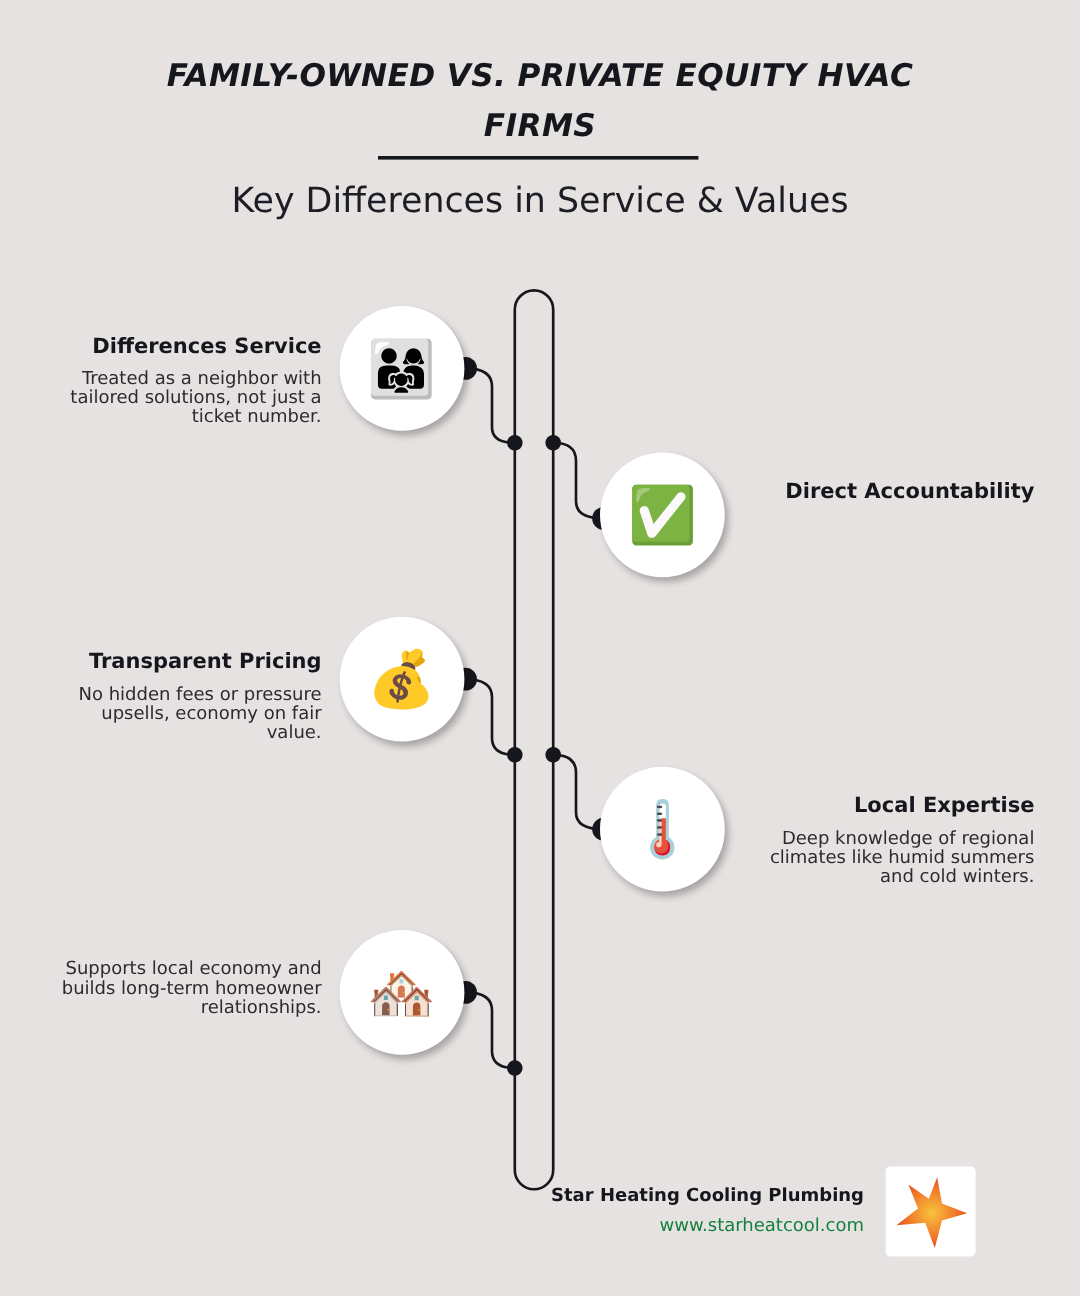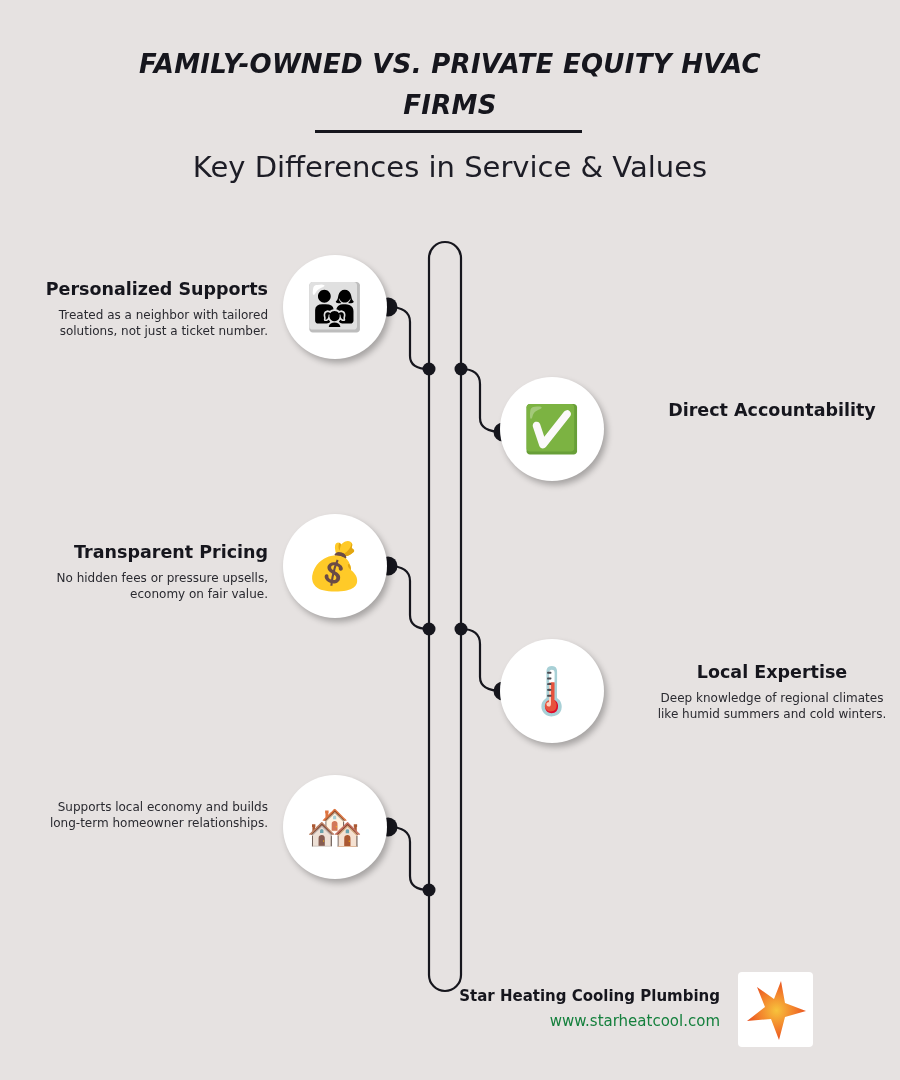--- a/index.html
+++ b/index.html
@@ -22,23 +22,23 @@
     svg.connectors { position: absolute; left: 0; top: 0; width: 900px; height: 1080px; }
 
     .bubble {
       position: absolute; width: 104px; height: 104px; border-radius: 50%;
       background: #ffffff; box-shadow: 3px 4px 6px rgba(0,0,0,0.28);
       display: flex; align-items: center; justify-content: center;
       font-size: 46px; line-height: 1;
     }
 
     .item-left { position: absolute; width: 230px; text-align: right; left: 38px; }
-    .item-right { position: absolute; width: 240px; text-align: center; left: 652px; }
+    .item-right { position: absolute; width: 240px; text-align: right; left: 622px; }
     .item-title { font-weight: bold; font-size: 17.5px; line-height: 17px; color: #16161d; }
-    .item-desc { font-size: 12px; line-height: 16px; color: #2a2a30; margin-top: 9px; }
+    .item-desc { font-size: 15px; line-height: 16px; color: #2a2a30; margin-top: 9px; }
 
     .brand-name {
       position: absolute; left: 440px; top: 987px; width: 280px; text-align: right;
       font-weight: bold; font-size: 15px; color: #16161d;
     }
     .brand-url {
       position: absolute; left: 440px; top: 1012px; width: 280px; text-align: right;
       font-size: 15px; color: #15803d;
     }
     .logo {
@@ -74,21 +74,21 @@
     <circle cx="429" cy="629" r="6.5"></circle>
     <circle cx="461" cy="629" r="6.5"></circle>
     <circle cx="503" cy="691" r="9.5"></circle>
     <circle cx="388" cy="827" r="9.5"></circle>
     <circle cx="429" cy="890" r="6.5"></circle>
   </g>
 </svg>
 
 <div class="bubble" style="left:283px; top:255px;">👨‍👩‍👧</div>
 <div class="item-left" style="top:281px;">
-  <div class="item-title">Personalized Supports</div>
+  <div class="item-title">Differences Service</div>
   <div class="item-desc">Treated as a neighbor with tailored solutions, not just a ticket number.</div>
 </div>
 
 <div class="bubble" style="left:500px; top:377px;">✅</div>
 <div class="item-right" style="top:402px;">
   <div class="item-title">Direct Accountability</div>
 </div>
 
 <div class="bubble" style="left:283px; top:514px;">💰</div>
 <div class="item-left" style="top:544px;">

